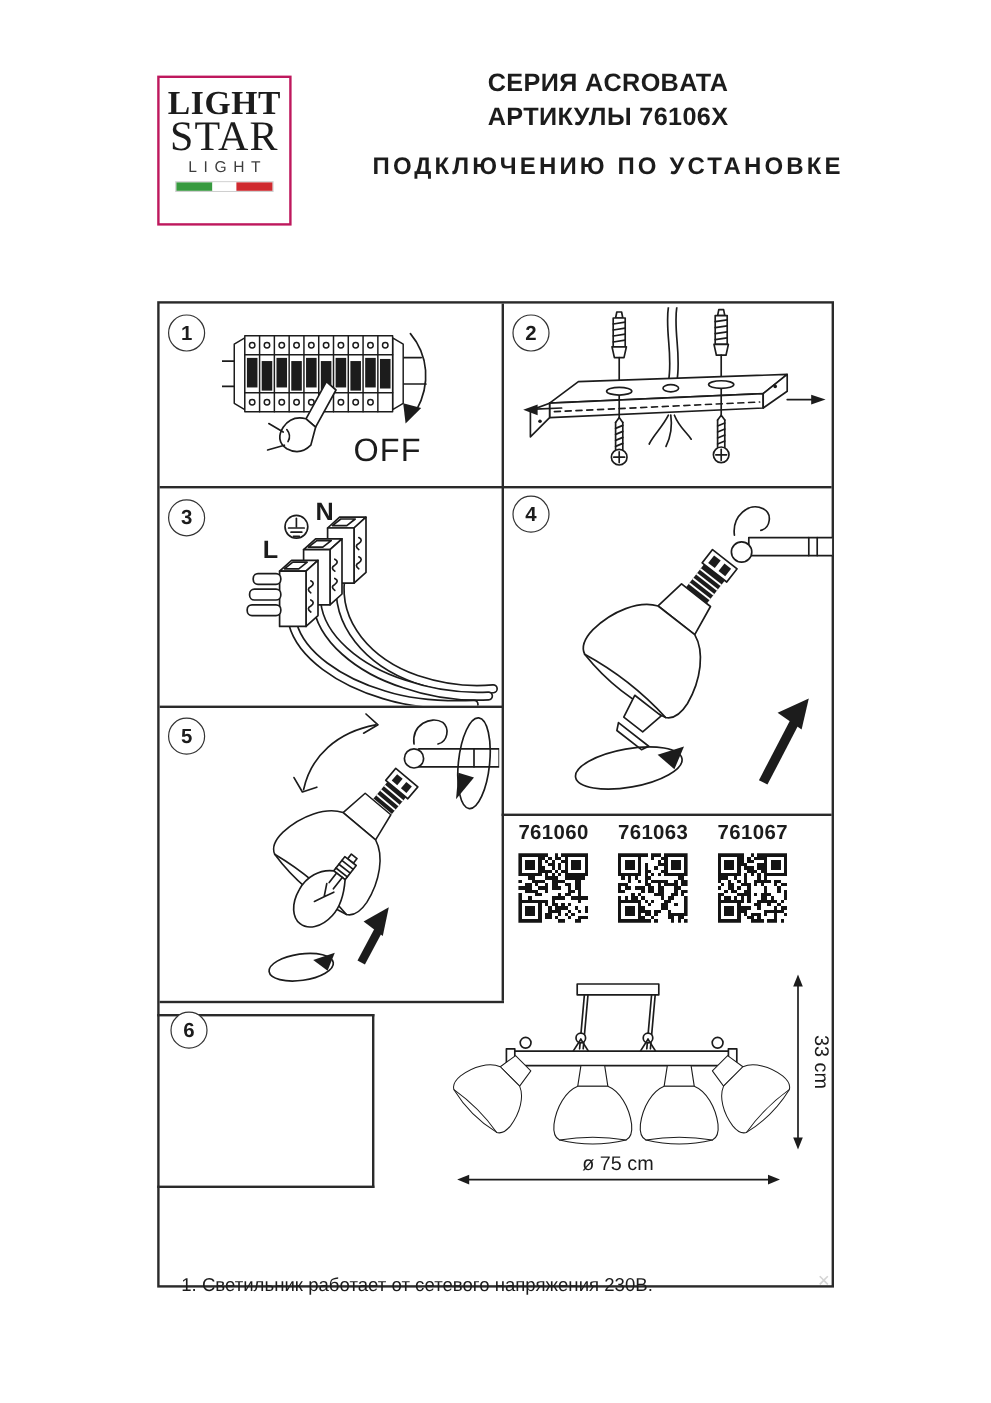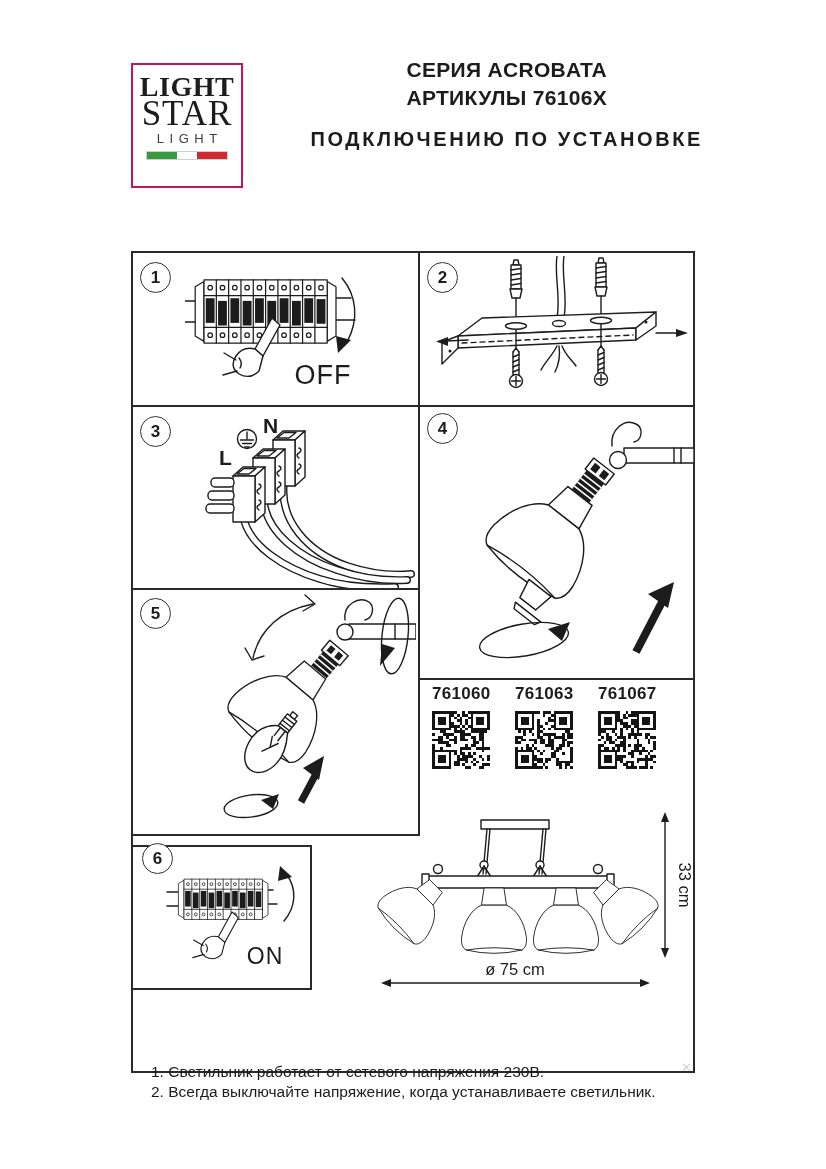--- a/index.html
+++ b/index.html
@@ -322,33 +322,20 @@
         <path class="fw" d="M-6,-16 C-16,-10 -21,2 -19,14 C-17,28 -9,36 -1,36 C7,36 15,28 16,14 C17,2 10,-10 6,-16 Z"></path>
         <path class="ln" d="M-3,-16 L-3,-6 M3,-16 L3,-4 M-4,-4 L1,6 L-3,14 M5,-2 L1,6"></path>
       </g>
       <ellipse class="ln" cx="118" cy="216" rx="27" ry="11" transform="rotate(-8 118 216)"></ellipse>
       <polygon class="fb" points="146,204 128,210 140,219"></polygon>
       <line x1="168" y1="212" x2="184" y2="182" stroke="#1c1c1c" stroke-width="7"></line>
       <polygon class="fb" points="191,166 170,178 186,190"></polygon>
     </svg>
   </div>
 
-  <div class="ill" style="left:131px;top:845px;">
-    <svg width="181" height="145" viewBox="0 0 181 145">
-      <line class="ln" x1="36" y1="47" x2="47" y2="47"></line>
-        <line class="ln" x1="36" y1="61" x2="47" y2="61"></line>
-      <line class="ln" x1="131" y1="45" x2="142" y2="45"></line>
-        <line class="ln" x1="131" y1="59" x2="146" y2="59"></line>
-      <use href="#def-breaker" transform="translate(53,33) scale(0.56)"></use>
-      <use href="#def-hand" transform="translate(101,67) scale(0.8)"></use>
-      <path class="ln" d="M153,76 C165,62 166,44 156,30"></path>
-      <polygon class="fb" points="149,21 161,32 147,36"></polygon>
-      <text class="switch-label small" x="134" y="119" text-anchor="middle">ON</text>
-    </svg>
-  </div>
 
   <div class="qr-row">
     <div class="qr-item">
       <div class="qr-label">761060</div>
       <svg width="58" height="58" viewBox="0 0 58 58">
           <rect x="0.00" y="0.00" width="2.76" height="2.76"></rect>
           <rect x="2.76" y="0.00" width="2.76" height="2.76"></rect>
           <rect x="5.52" y="0.00" width="2.76" height="2.76"></rect>
           <rect x="8.29" y="0.00" width="2.76" height="2.76"></rect>
           <rect x="11.05" y="0.00" width="2.76" height="2.76"></rect>
@@ -1093,17 +1080,16 @@
       <text class="dim-label" transform="translate(307,85) rotate(90)" text-anchor="middle">33 cm</text>
       <line class="ln" x1="15" y1="183" x2="272" y2="183"></line>
       <polygon class="fb" points="9,183 19,179 19,187"></polygon>
       <polygon class="fb" points="278,183 268,179 268,187"></polygon>
       <text class="dim-label" x="143" y="175" text-anchor="middle">ø 75 cm</text>
     </svg>
   </div>
 
   <div class="notes">
     <div>1. Светильник работает от сетевого напряжения 230В.</div>
-    <div>2. Всегда выключайте напряжение, когда устанавливаете светильник.</div>
   </div>
 
   <div class="cursor-x">✕</div>
 </div>
 
 </body></html>

